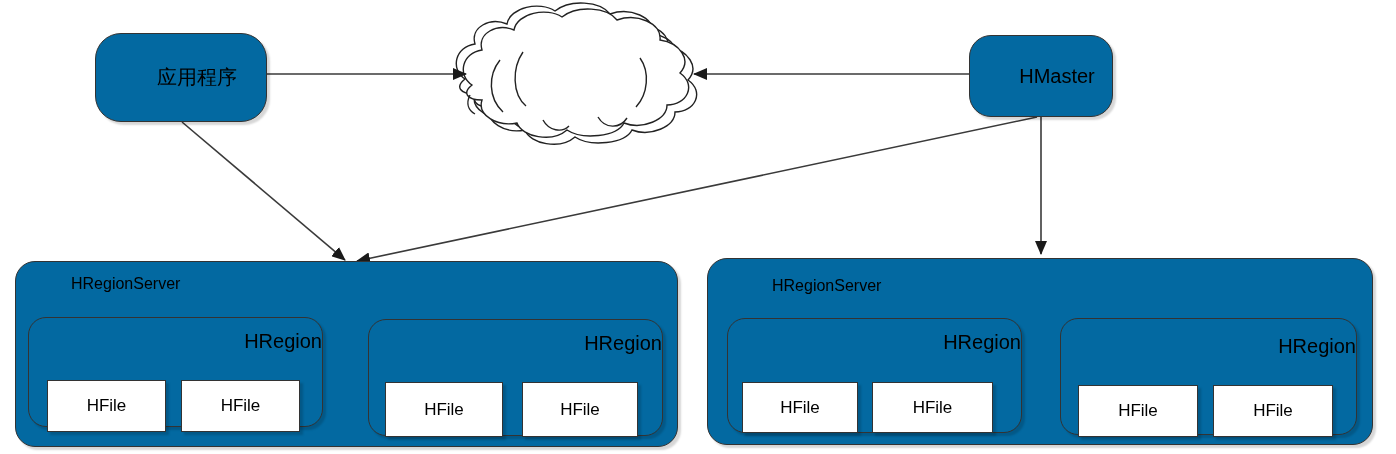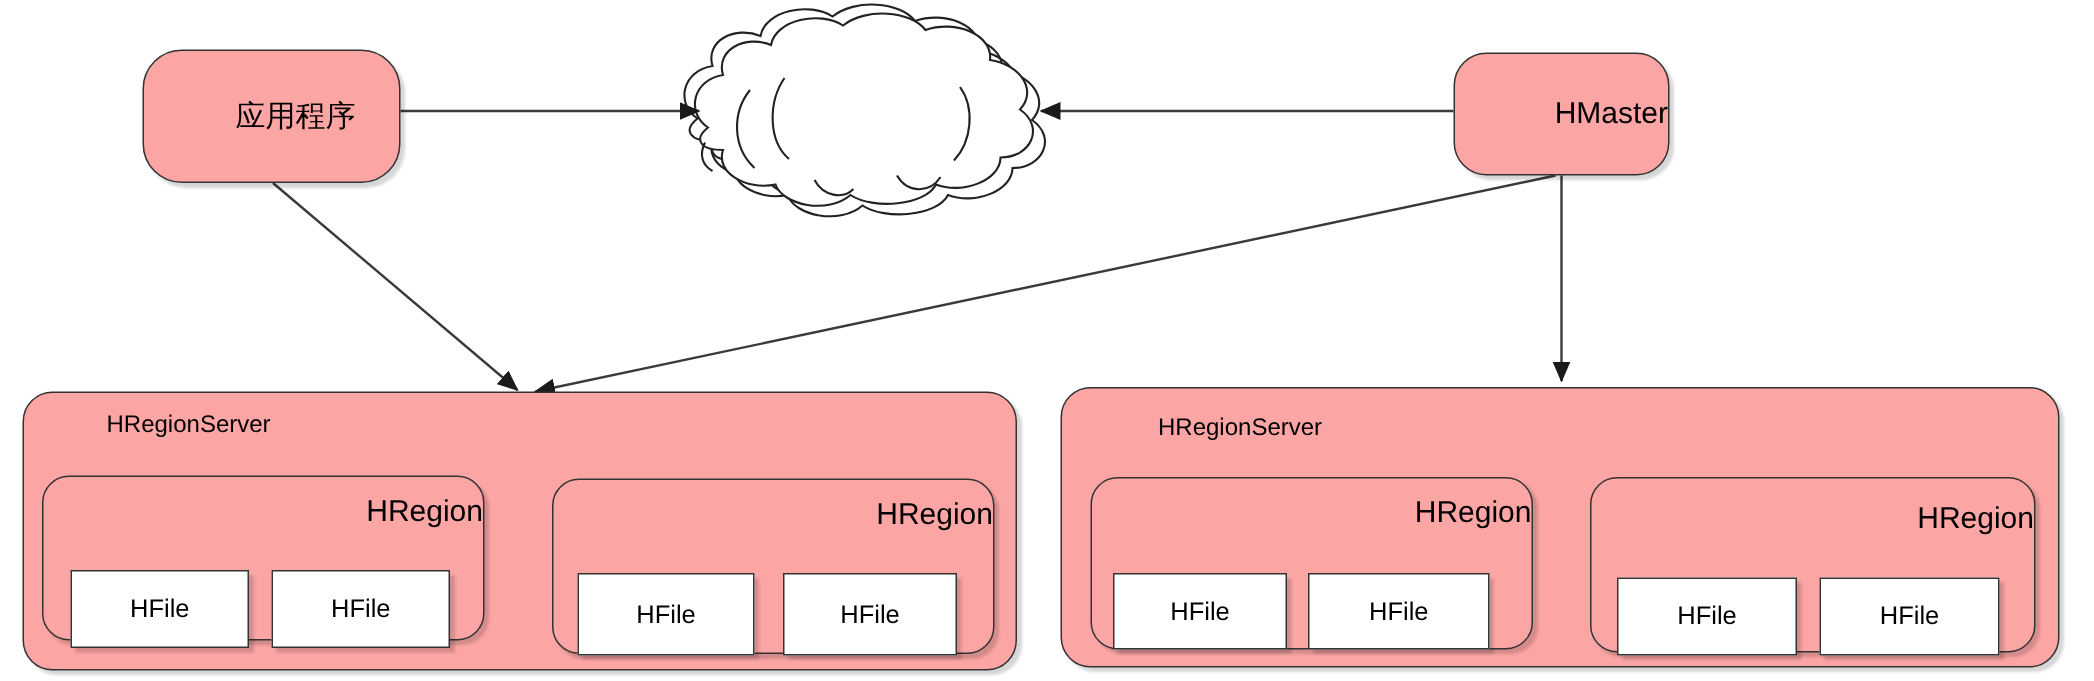--- a/index.html
+++ b/index.html
@@ -13,21 +13,21 @@
     overflow: hidden;
   }
   .layer {
     position: absolute;
     left: 0; top: 0;
     width: 1396px; height: 454px;
     pointer-events: none;
   }
   .node {
     position: absolute;
-    background: #fca5a5;
+    background: #0369a1;
     border: 1.5px solid #333;
     box-sizing: border-box;
     box-shadow: 3px 3px 2px rgba(0,0,0,0.16);
     padding-left: 32px;
   }
   .pill   { border-radius: 26px; }
   .pill2  { border-radius: 22px; }
   .server { border-radius: 20px; }
   .region { border-radius: 18px; }
   .hfile  {
@@ -93,21 +93,21 @@
     <line class="conn" x1="182" y1="122" x2="345" y2="260" marker-end="url(#arrowhead)"></line>
     <line class="conn" x1="1037" y1="117" x2="357" y2="261" marker-end="url(#arrowhead)"></line>
     <line class="conn" x1="1041" y1="117" x2="1041" y2="254" marker-end="url(#arrowhead)"></line>
   </svg>
 
   <div class="node pill centered" style="left:95px; top:33px; width:172px; height:89px;">
     <span>应用程序</span>
   </div>
 
 
-  <div class="node pill2 centered" style="left:969px; top:35px; width:144px; height:82px;justify-content:flex-end;">
+  <div class="node pill2 centered" style="left:969px; top:35px; width:144px; height:82px;">
     <span>HMaster</span>
   </div>
 
   <div class="node server" style="left:15px; top:261px; width:663px; height:186px;">
     <div class="server-label" style="left:55px; top:13px;">HRegionServer</div>
   </div>
 
   <div class="node region" style="left:28px; top:317px; width:295px; height:110px;">
     <div class="region-label">HRegion</div>
   </div>

